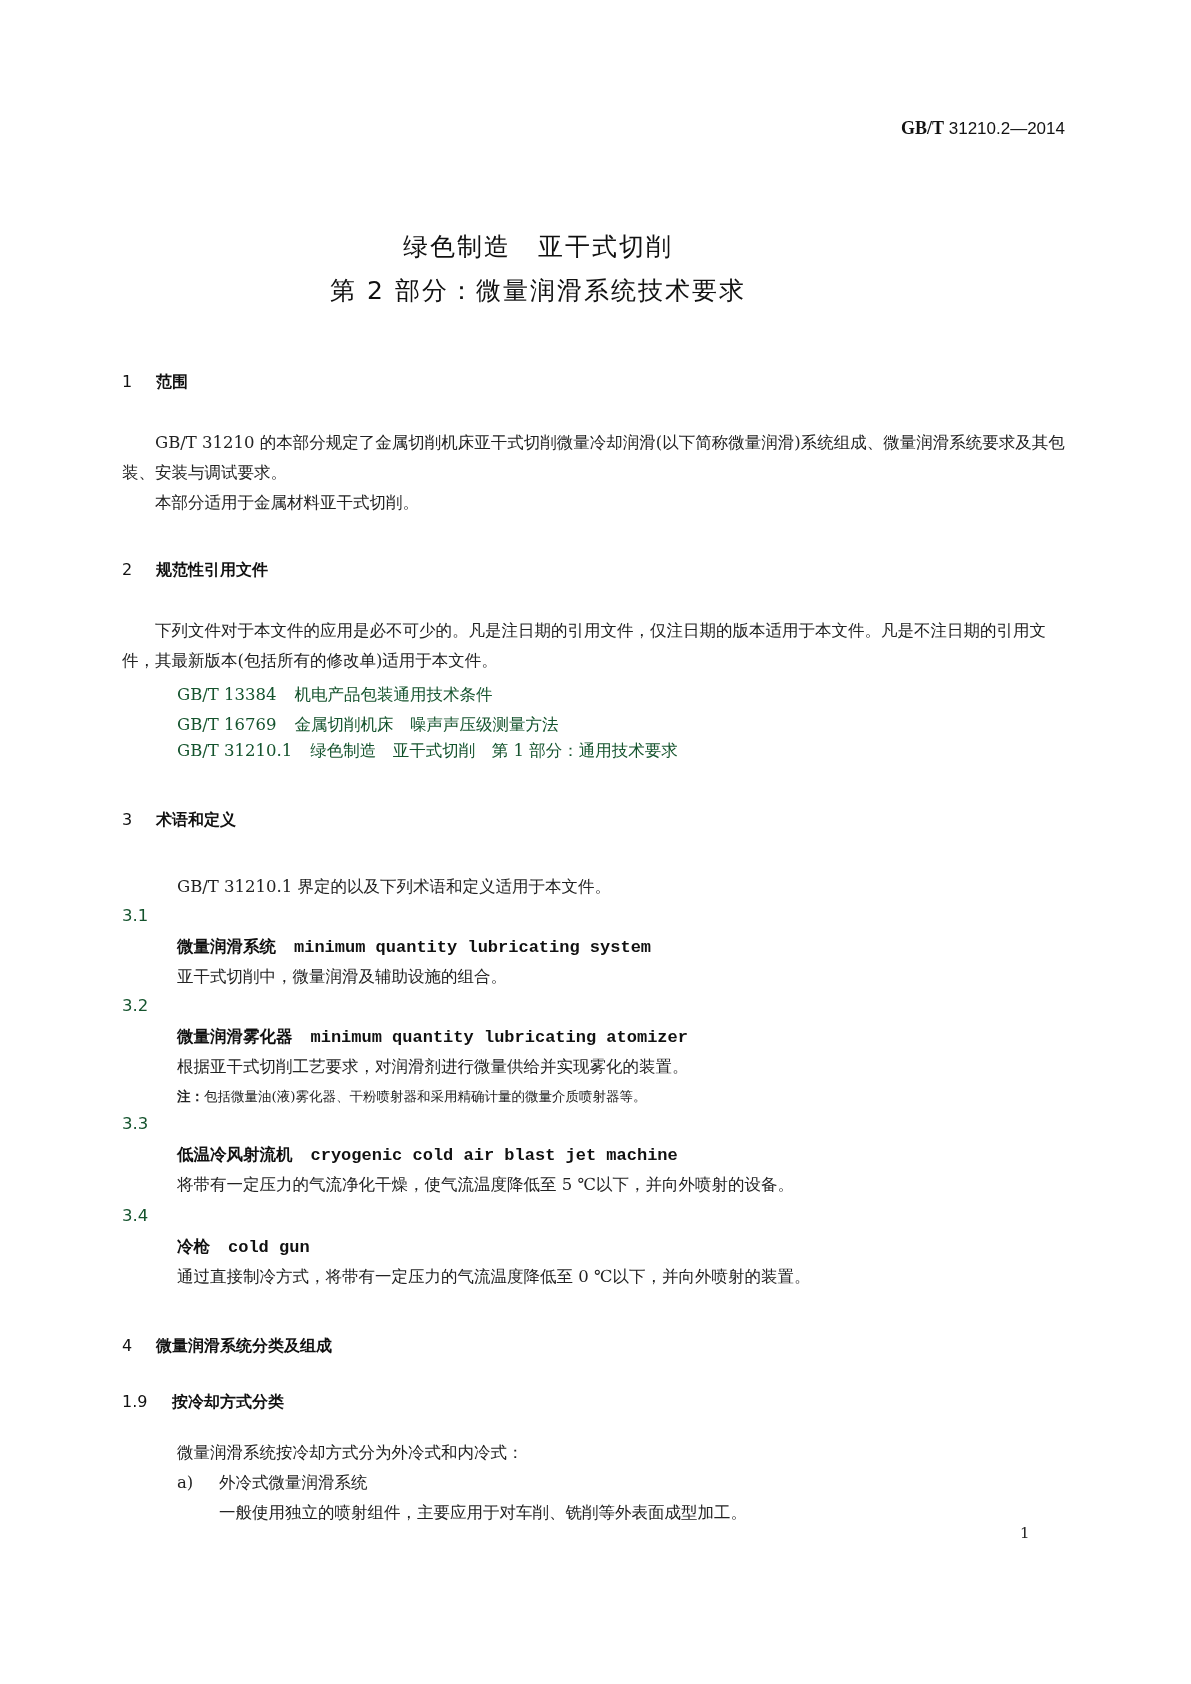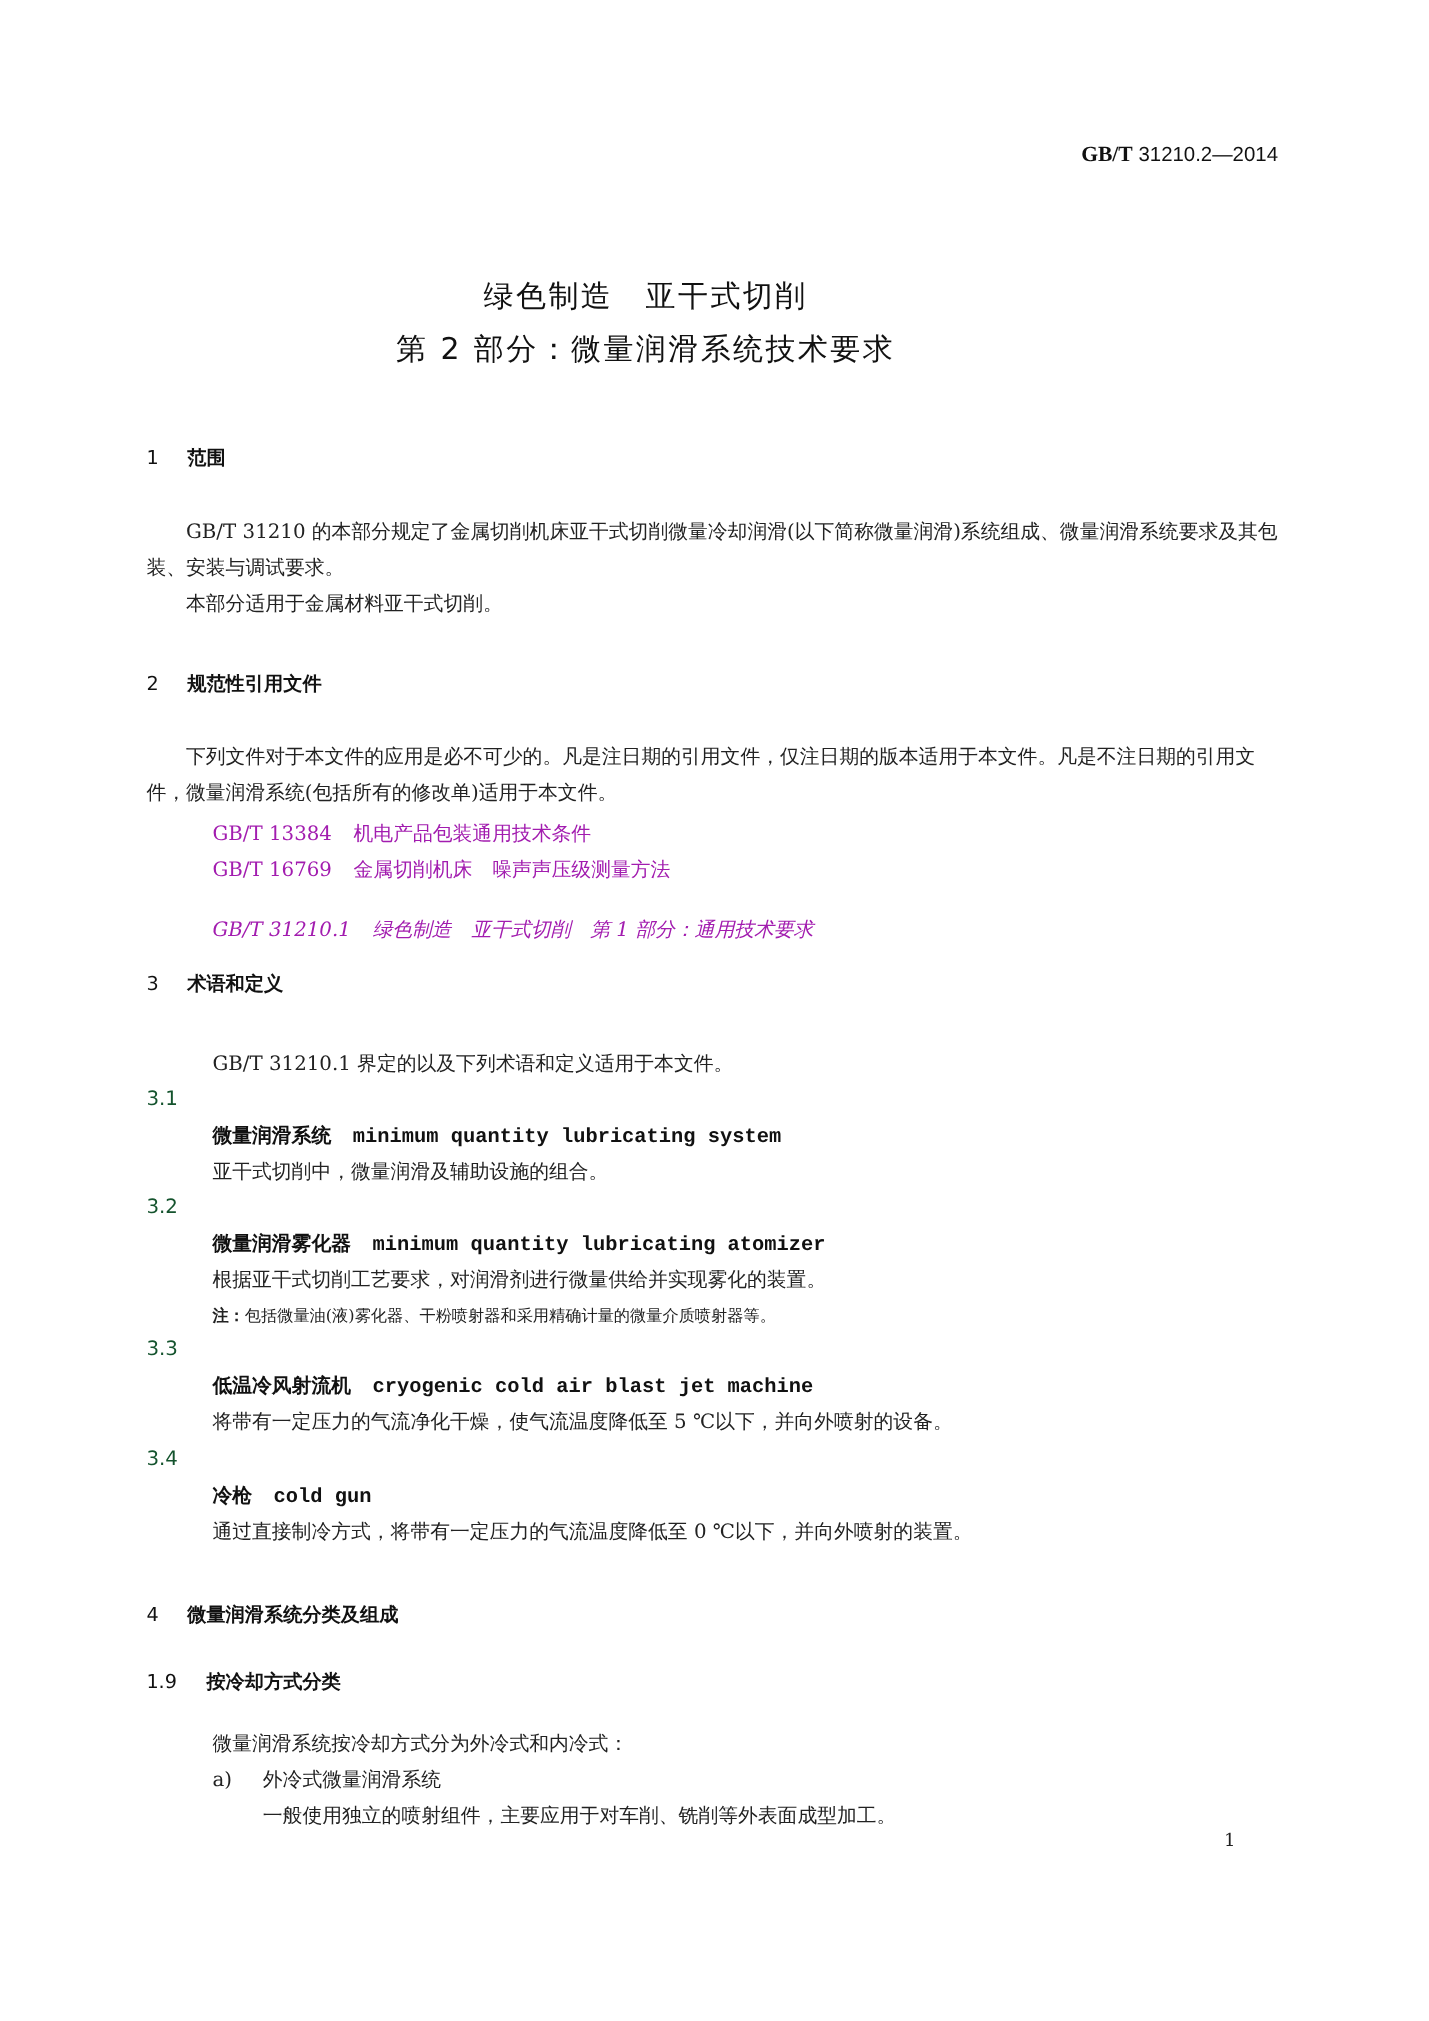--- a/index.html
+++ b/index.html
@@ -31,21 +31,21 @@
     .ind { text-indent: 2em; }
     .line { position: absolute; font-size: 16.5px; color: #222; white-space: nowrap; }
     .term-num { position: absolute; left: 122px; font-family: "DejaVu Sans", sans-serif; font-size: 16.5px; color: #14532d; }
     .term {
       position: absolute; left: 177px; font-size: 16.5px; font-weight: bold; color: #111; white-space: nowrap;
     }
     .term .en { font-family: Liberation Mono, monospace; font-weight: bold; font-size: 17px; margin-left: 18px; }
     .term .zh { font-family: "DejaVu Sans", sans-serif; }
     .note { position: absolute; left: 177px; font-size: 13.5px; color: #222; white-space: nowrap; }
     .note .lbl { font-family: "DejaVu Sans", sans-serif; font-weight: bold; }
-    .ref { position: absolute; left: 177px; font-size: 16.5px; color: #a21caf; white-space: nowrap; }
+    .ref { position: absolute; left: 177px; font-size: 16.5px; color: #14532d; white-space: nowrap; }
     .ref .code { display: inline-block; margin-right: 18px; }
     .page-num { position: absolute; top: 1524px; left: 1020px; font-size: 15px; color: #222; }
   </style>
 </head>
 <body>
 
 <div class="std-code">
   <span class="b">GB/T</span>
   <span>31210.2—2014</span>
 </div>
@@ -55,28 +55,28 @@
 
 <div class="h" style="top:372px;">
   <span class="num">1</span><span>范围</span>
 </div>
 <div class="p ind" style="top:428px;">GB/T 31210 的本部分规定了金属切削机床亚干式切削微量冷却润滑(以下简称微量润滑)系统组成、微量润滑系统要求及其包装、安装与调试要求。</div>
 <div class="p ind" style="top:488px;">本部分适用于金属材料亚干式切削。</div>
 
 <div class="h" style="top:560px;">
   <span class="num">2</span><span>规范性引用文件</span>
 </div>
-<div class="p ind" style="top:616px;">下列文件对于本文件的应用是必不可少的。凡是注日期的引用文件，仅注日期的版本适用于本文件。凡是不注日期的引用文件，微量润滑系统(包括所有的修改单)适用于本文件。</div>
+<div class="p ind" style="top:616px;">下列文件对于本文件的应用是必不可少的。凡是注日期的引用文件，仅注日期的版本适用于本文件。凡是不注日期的引用文件，其最新版本(包括所有的修改单)适用于本文件。</div>
 <div class="ref" style="top:684px;">
   <span class="code">GB/T 13384</span><span>机电产品包装通用技术条件</span>
 </div>
 <div class="ref" style="top:714px;">
   <span class="code">GB/T 16769</span><span>金属切削机床　噪声声压级测量方法</span>
 </div>
-<div class="ref" style="top:764px;font-style:italic;">
+<div class="ref" style="top:740px;">
   <span class="code">GB/T 31210.1</span><span>绿色制造　亚干式切削　第 1 部分：通用技术要求</span>
 </div>
 
 <div class="h" style="top:810px;">
   <span class="num">3</span><span>术语和定义</span>
 </div>
 <div class="line" style="top:876px; left:177px;">GB/T 31210.1 界定的以及下列术语和定义适用于本文件。</div>
 
 <div class="term-num" style="top:906px;">3.1</div>
 <div class="term" style="top:936px;">

